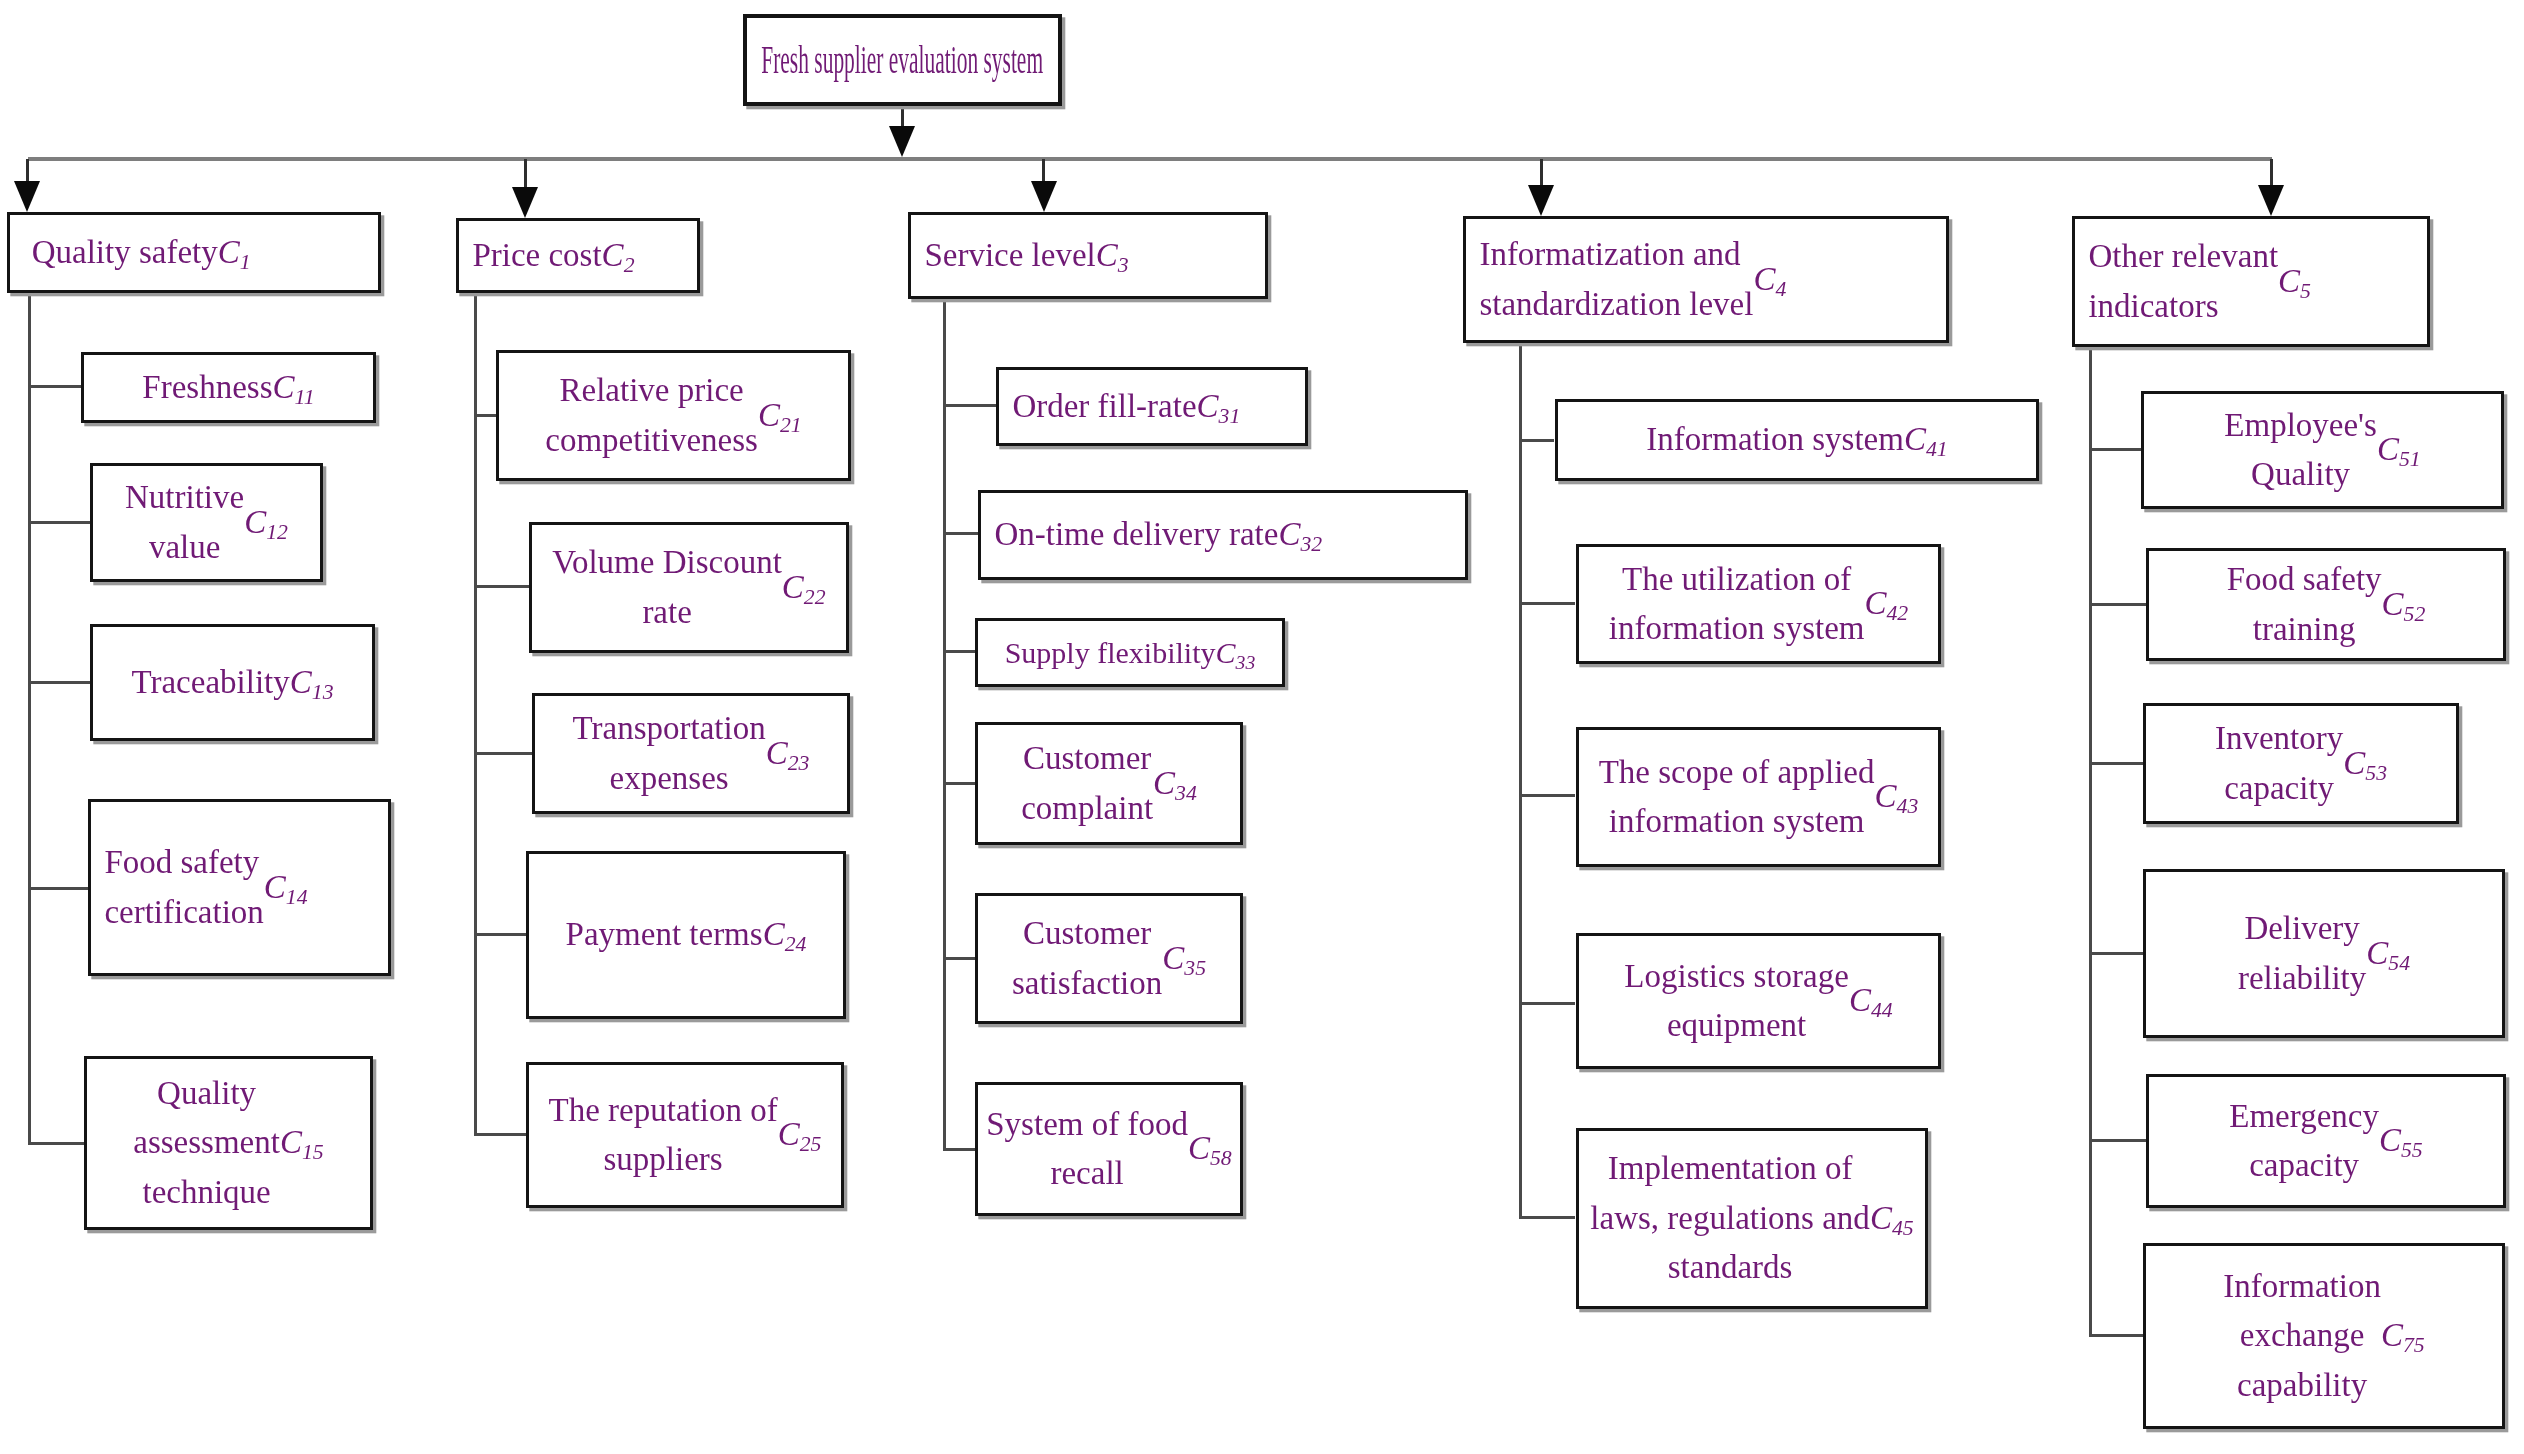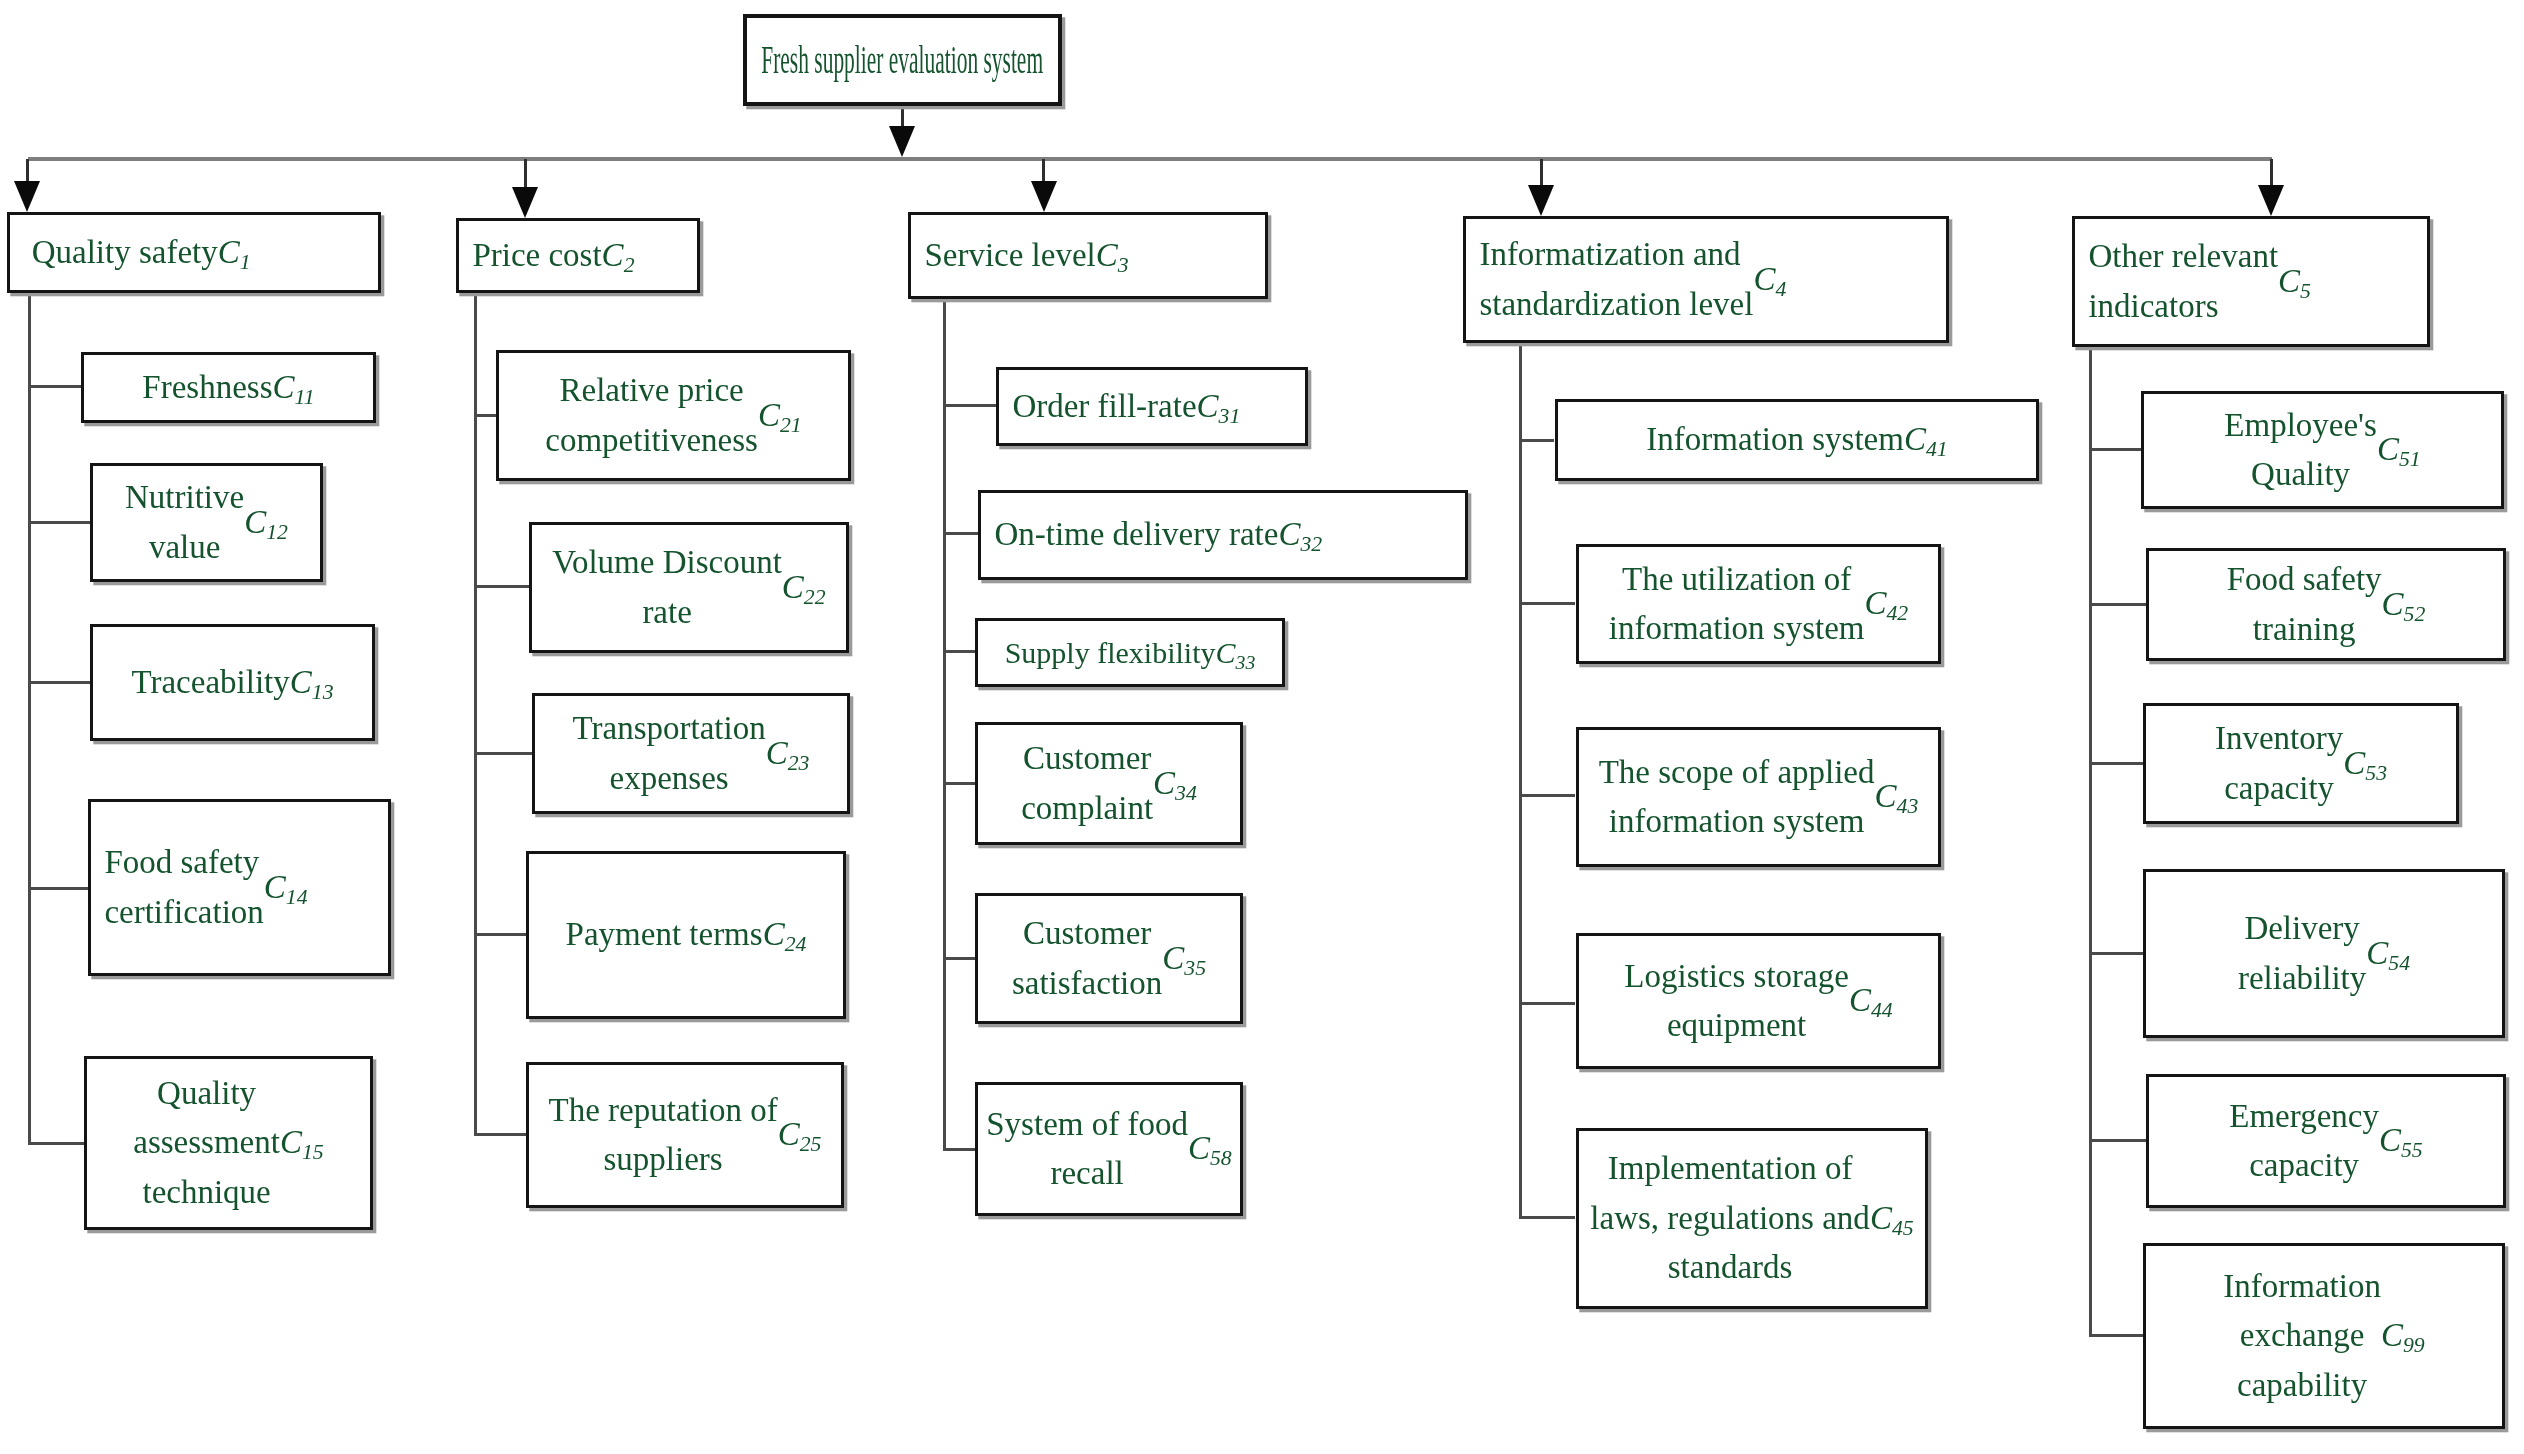--- a/index.html
+++ b/index.html
@@ -2,21 +2,21 @@
 <html style="font-size:13.4px"><head>
 <meta charset="utf-8">
 <style>
   html,body{margin:0;padding:0;background:#ffffff;}
   .canvas{
     position:relative;
     width:2525px;height:1454px;
     background:#ffffff;
     overflow:hidden;
     font-family:"Liberation Serif","DejaVu Serif",serif;
-    color:#14532d;
+    color:#701a75;
   }
   
   .box{
     position:absolute;
     box-sizing:border-box;
     border:3.3px solid #141414;
     background:#ffffff;
     box-shadow:3.3px 3.3px 0 #9a9a9a;
     display:flex;
     align-items:center;
@@ -170,16 +170,16 @@
   <div class="box" id="b-c42">The utilization of<br>information system <i>C<sub>42</sub></i></div>
   <div class="box" id="b-c43">The scope of applied<br>information system <i>C<sub>43</sub></i></div>
   <div class="box" id="b-c44">Logistics storage<br>equipment <i>C<sub>44</sub></i></div>
   <div class="box" id="b-c45">Implementation of<br>laws, regulations and<br>standards <i>C<sub>45</sub></i></div>
 
   <div class="box" id="b-c51">Employee's<br>Quality <i>C<sub>51</sub></i></div>
   <div class="box" id="b-c52">Food safety<br>training <i>C<sub>52</sub></i></div>
   <div class="box" id="b-c53">Inventory<br>capacity <i>C<sub>53</sub></i></div>
   <div class="box" id="b-c54">Delivery<br>reliability<br><i>C<sub>54</sub></i></div>
   <div class="box" id="b-c55">Emergency<br>capacity <i>C<sub>55</sub></i></div>
-  <div class="box" id="b-c56">Information<br>exchange<br>capability <i>C<sub>99</sub></i></div>
+  <div class="box" id="b-c56">Information<br>exchange<br>capability <i>C<sub>75</sub></i></div>
 
 </div>
 
 
 </body></html>

